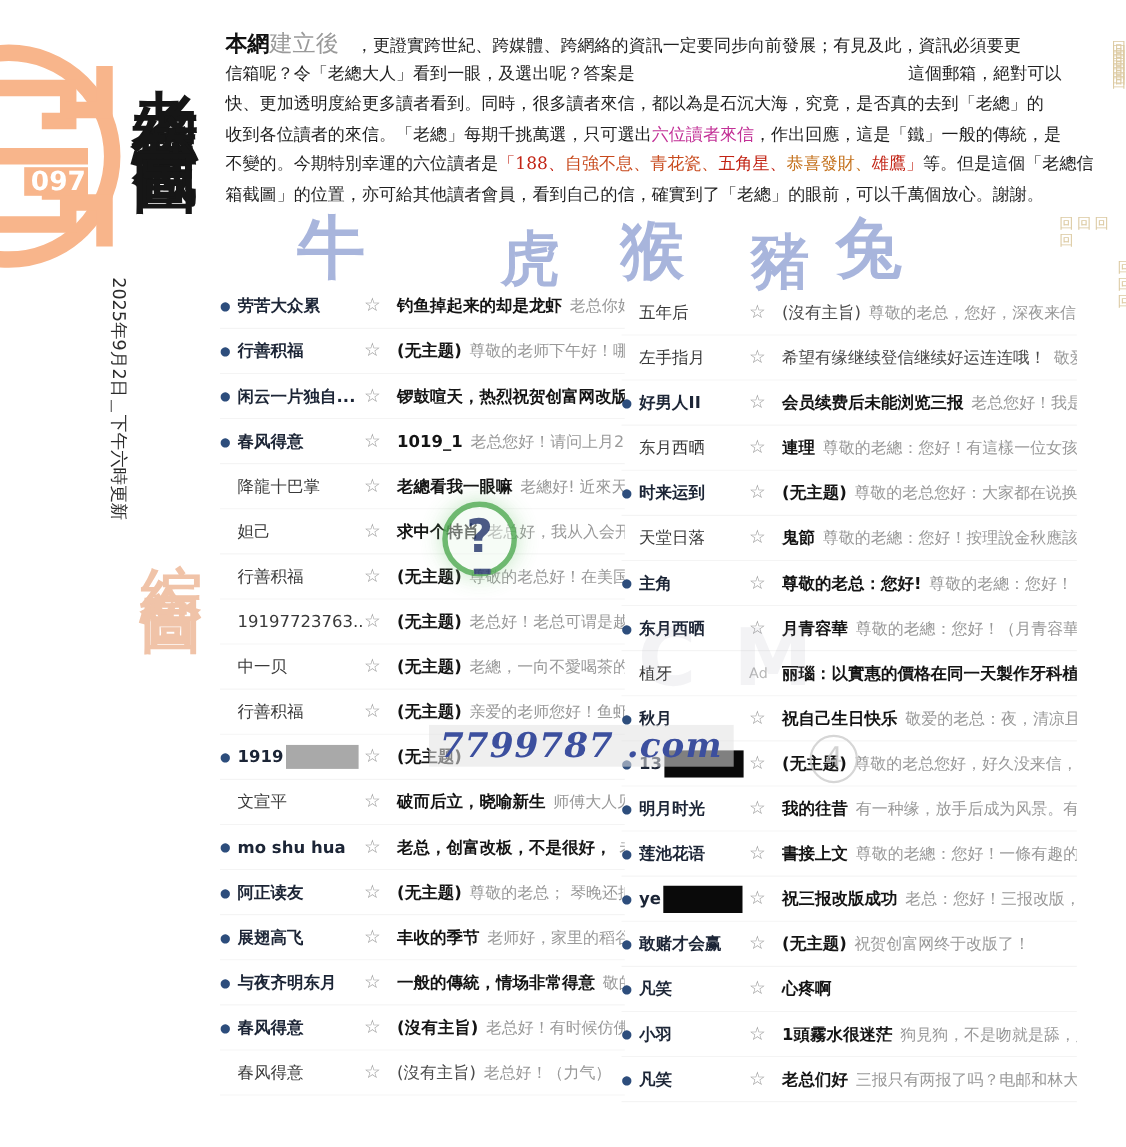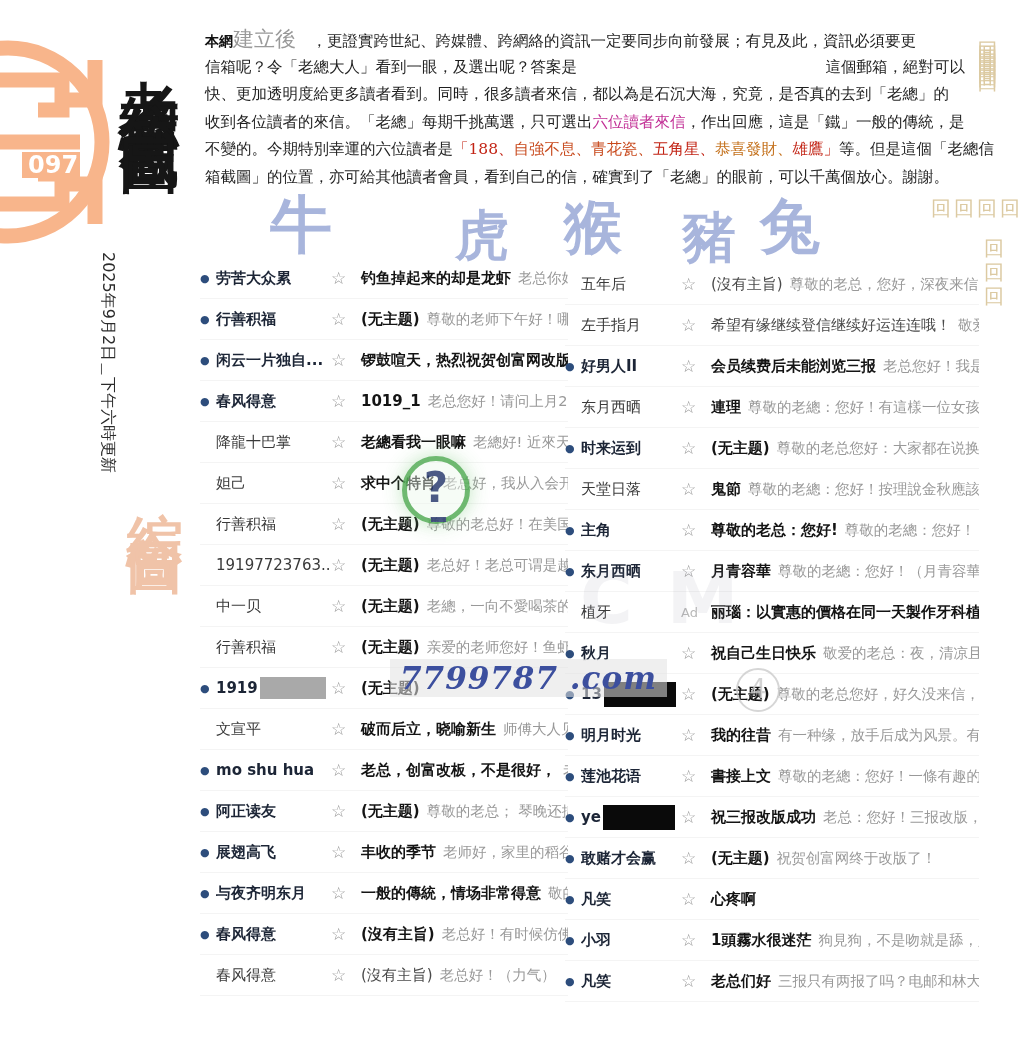--- a/index.html
+++ b/index.html
@@ -17,29 +17,29 @@
     font-family:"DejaVu Serif",serif;font-weight:bold;font-size:56px;color:#f0c3a8;
     letter-spacing:16px;line-height:1;}
   .date-note{position:absolute;left:118px;top:252px;transform:rotate(90deg);
     transform-origin:0 0;white-space:nowrap;font-size:16px;color:#2b2b2b;}
 
   
   .intro{position:absolute;left:205px;top:26px;width:760px;
     font-family:"DejaVu Serif",serif;font-size:15.5px;color:#1f1f1f;}
   .intro .iline{white-space:nowrap;line-height:27.5px;height:27.5px;}
   .intro .iline.split{display:flex;justify-content:space-between;}
-  .seg.lead-bold{font-weight:bold;font-size:14px;color:#111;text-align:center;}
+  .seg.lead-bold{font-weight:bold;font-size:20px;color:#111;text-align:center;}
   .seg.lead-gray{font-size:21px;color:#9a9a9a;}
   .seg.magenta{color:#c23096;}
   .seg.red{color:#c22314;}
   .seg.orange-red{color:#c84a1d;margin-top:13px;}
   .seg.orange{color:#c4711c;}
 
   
-  .meander{position:absolute;color:#dccaa2;font-size:20px;line-height:1.2;user-select:none;}
+  .meander{position:absolute;color:#dccaa2;font-size:13px;line-height:1.2;user-select:none;margin-left:32px;}
   .meander.v{left:976px;top:26px;writing-mode:vertical-rl;letter-spacing:4px;}
   .meander.h1{left:931px;top:196px;letter-spacing:3px;}
   .meander.h2{left:984px;top:236px;letter-spacing:3px;}
 
   
   .wm-zodiac{position:absolute;font-family:"DejaVu Serif",serif;font-weight:bold;
     color:#93a3d4;opacity:.8;line-height:1;}
   .wm-zodiac.z0{left:270px;top:194px;font-size:62px;}
   .wm-zodiac.z1{left:455px;top:208px;font-size:54px;}
   .wm-zodiac.z2{left:564px;top:198px;font-size:58px;}

